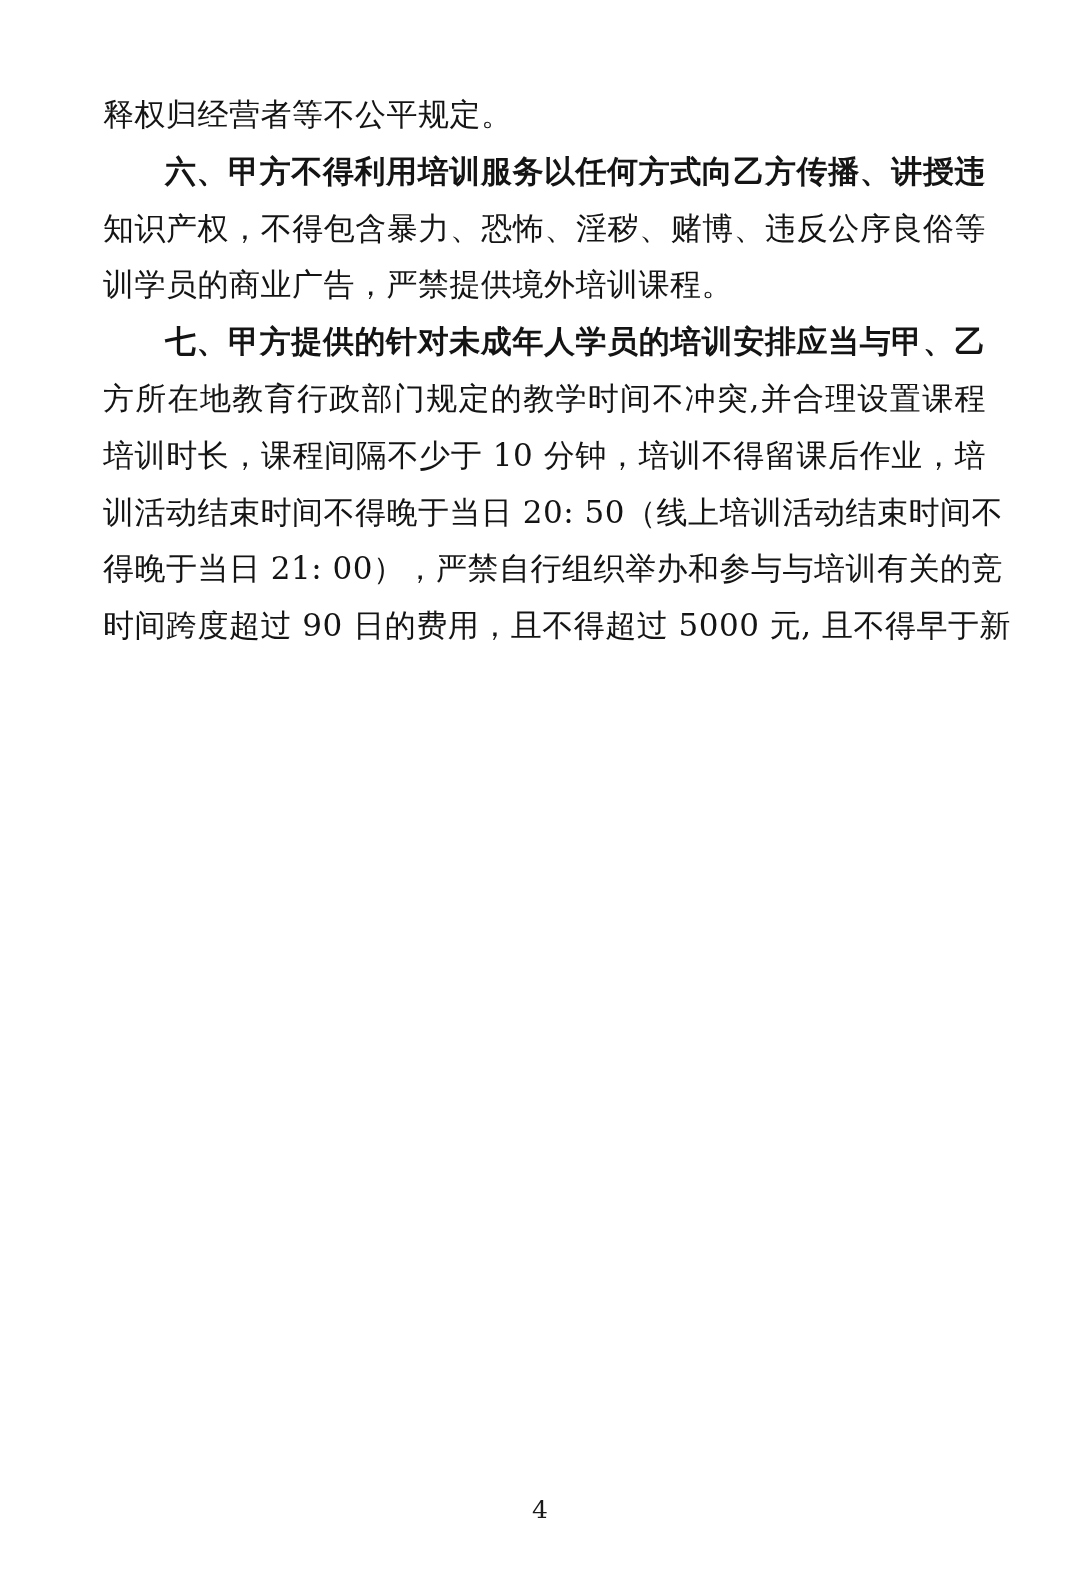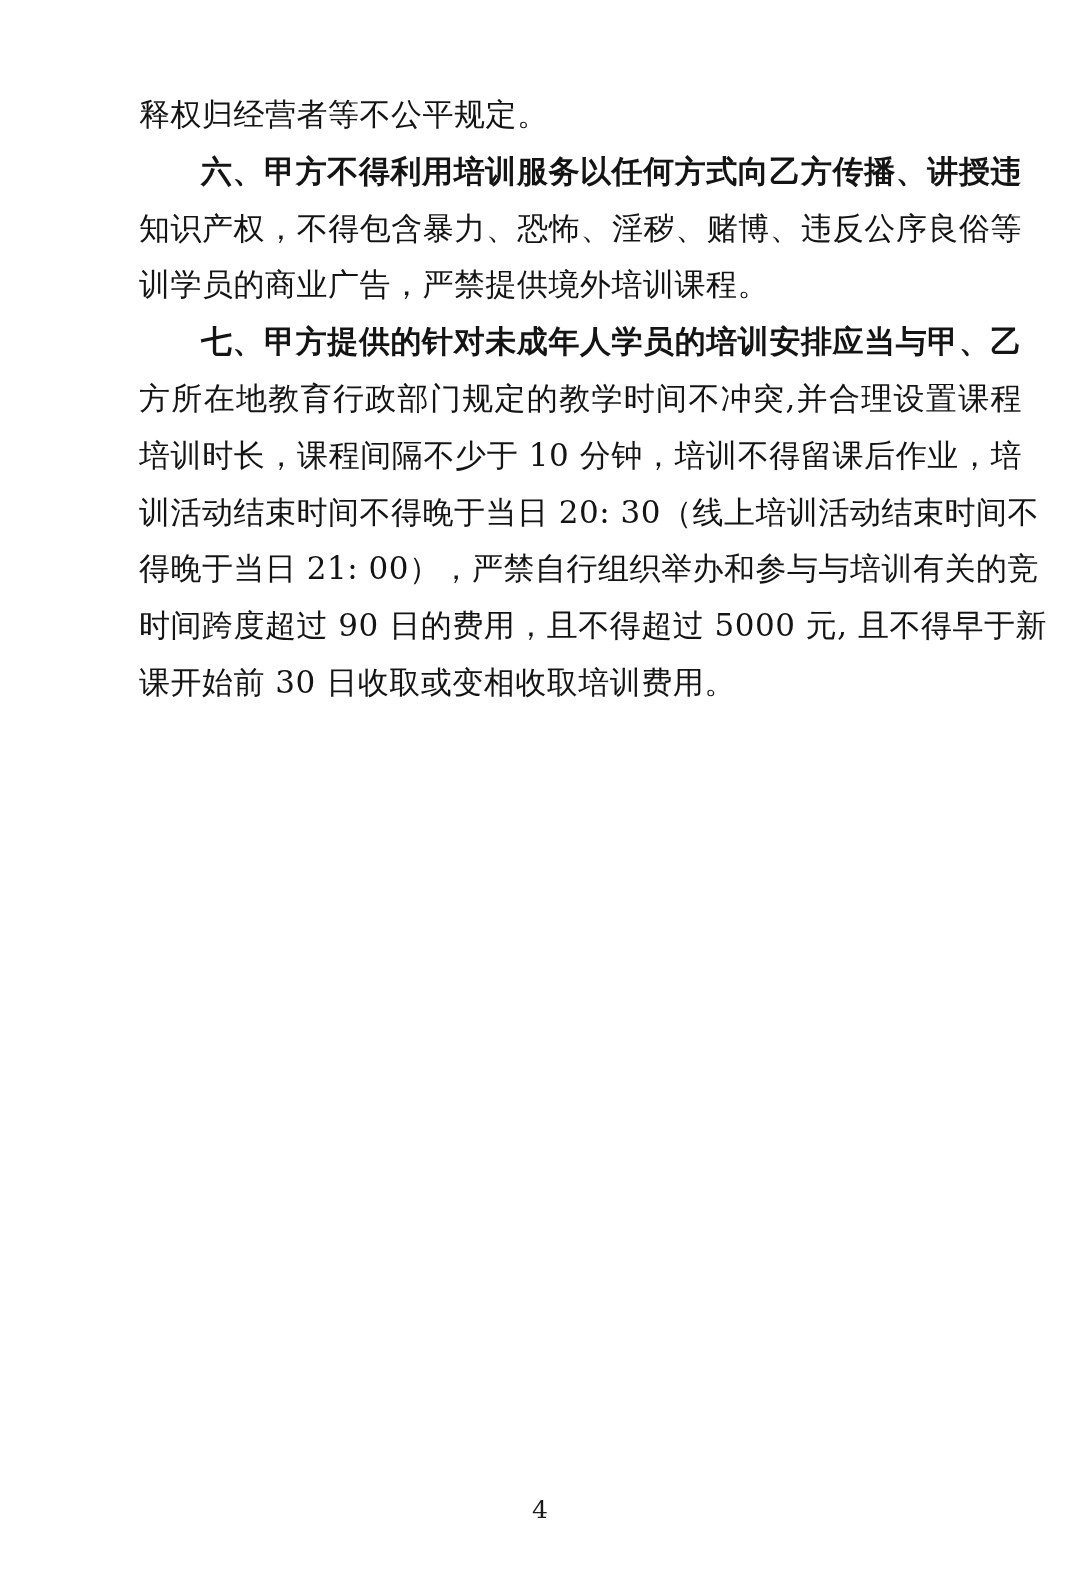--- a/index.html
+++ b/index.html
@@ -13,21 +13,20 @@
     position: relative;
     overflow: hidden;
     font-family: "DejaVu Serif", "Liberation Serif", serif;
     color: #141414;
   }
   .text-block {
     position: absolute;
     left: 103px;
     top: 86px;
     width: 883px;
-    margin-left: 36px;
   }
   .line {
     font-size: 31px;
     line-height: 56.8px;
     height: 56.8px;
     white-space: nowrap;
     text-align: justify;
     text-align-last: justify;
     letter-spacing: 0.5px;
     font-weight: 400;
@@ -54,19 +53,18 @@
 <body>
 
 <div class="text-block">
     <div class="line end">释权归经营者等不公平规定。</div>
     <div class="line indent">六、甲方不得利用培训服务以任何方式向乙方传播、讲授违</div>
     <div class="line">知识产权，不得包含暴力、恐怖、淫秽、赌博、违反公序良俗等</div>
     <div class="line end">训学员的商业广告，严禁提供境外培训课程。</div>
     <div class="line indent">七、甲方提供的针对未成年人学员的培训安排应当与甲、乙</div>
     <div class="line">方所在地教育行政部门规定的教学时间不冲突,并合理设置课程</div>
     <div class="line">培训时长，课程间隔不少于 10 分钟，培训不得留课后作业，培</div>
-    <div class="line">训活动结束时间不得晚于当日 20: 30（线上培训活动结束时间不</div>
+    <div class="line">训活动结束时间不得晚于当日 20: 50（线上培训活动结束时间不</div>
     <div class="line">得晚于当日 21: 00），严禁自行组织举办和参与与培训有关的竞</div>
     <div class="line">时间跨度超过 90 日的费用，且不得超过 5000 元, 且不得早于新</div>
-    <div class="line end">课开始前 30 日收取或变相收取培训费用。</div>
   </div>
 
 <div class="page-number">4</div>
 
 </body></html>

